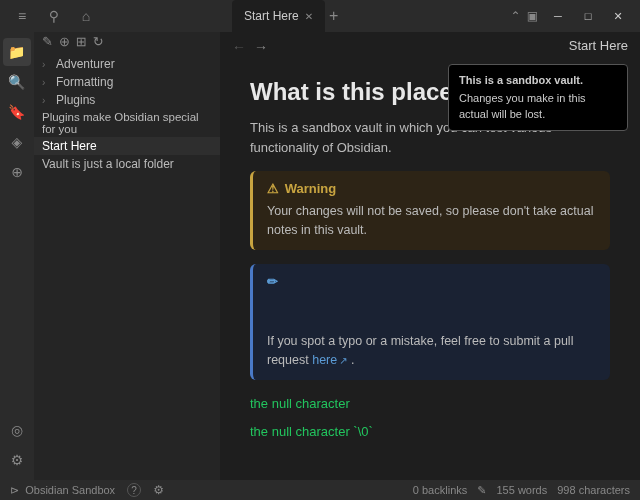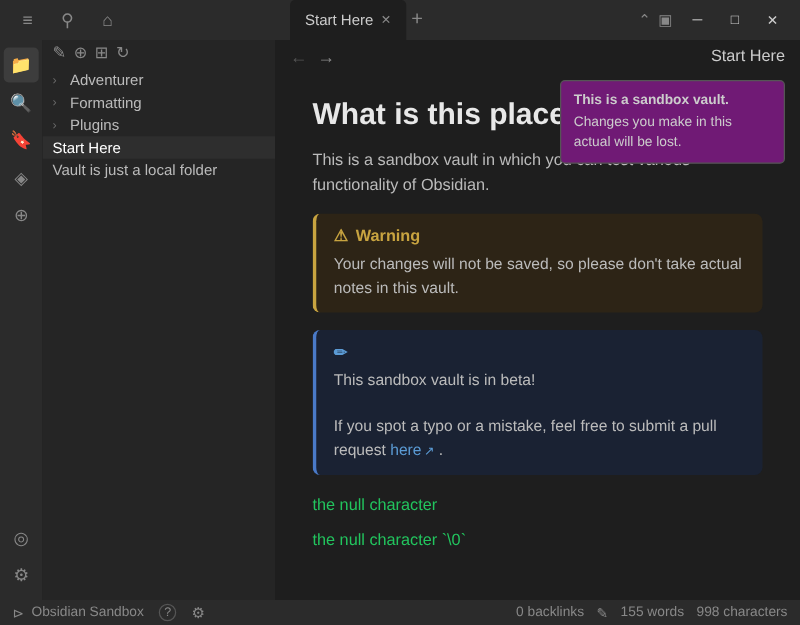--- a/index.html
+++ b/index.html
@@ -178,21 +178,21 @@
     }
 
     
     .tooltip-area {
       position: relative;
     }
     .tooltip-box {
       position: absolute;
       top: 28px;
       right: 0;
-      background: #701a75;
+      background: #000000;
       border: 1px solid #555;
       border-radius: 4px;
       padding: 8px 10px;
       font-size: 11px;
       color: #ccc;
       width: 180px;
       z-index: 10;
       line-height: 1.4;
     }
 
@@ -341,20 +341,23 @@
       <span class="arrow">›</span>
       <span>Adventurer</span>
     </div>
     <div class="tree-item">
       <span class="arrow">›</span>
       <span>Formatting</span>
     </div>
     <div class="tree-item">
       <span class="arrow">›</span>
       <span>Plugins</span>
+    </div>
+    <div class="tree-item">
+      <span style="font-size:11.5px;">Plugins make Obsidian special for you</span>
     </div>
     <div class="tree-item active">
       <span>Start Here</span>
     </div>
     <div class="tree-item">
       <span>Vault is just a local folder</span>
     </div>
   </div>
 
   <div class="content-area">
@@ -381,21 +384,20 @@
           <span>Warning</span>
         </div>
         <div class="callout-body">Your changes will not be saved, so please don't take actual notes in this vault.</div>
       </div>
 
       <div class="callout callout-beta">
         <div class="callout-title">
           <span>✏</span>
         </div>
         <div class="callout-body">
-          <span>This sandbox vault is in beta!</span>
           <br><br>
           <span>If you spot a typo or a mistake, feel free to submit a pull request</span>
           <a href="#">here</a>
           <span>.</span>
         </div>
       </div>
 
       <div class="null-char">
         <span>the null character   </span>
       </div>

